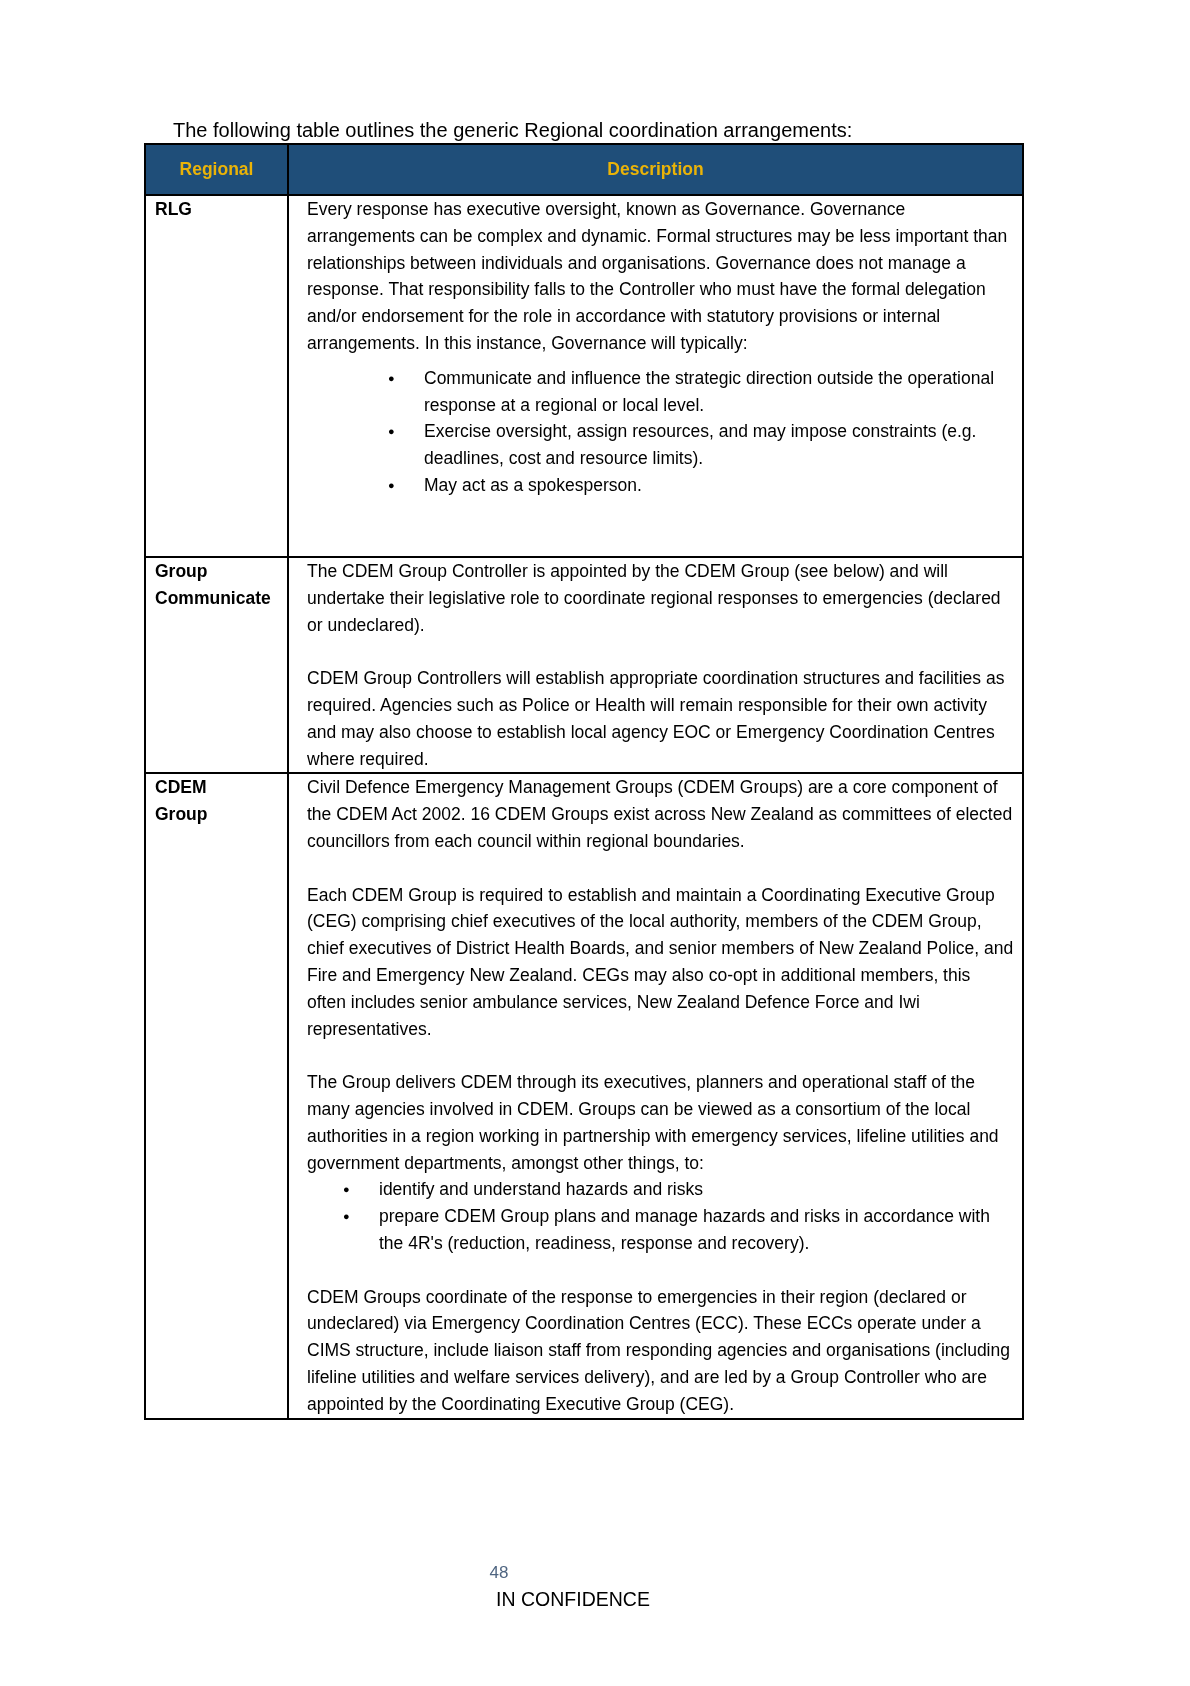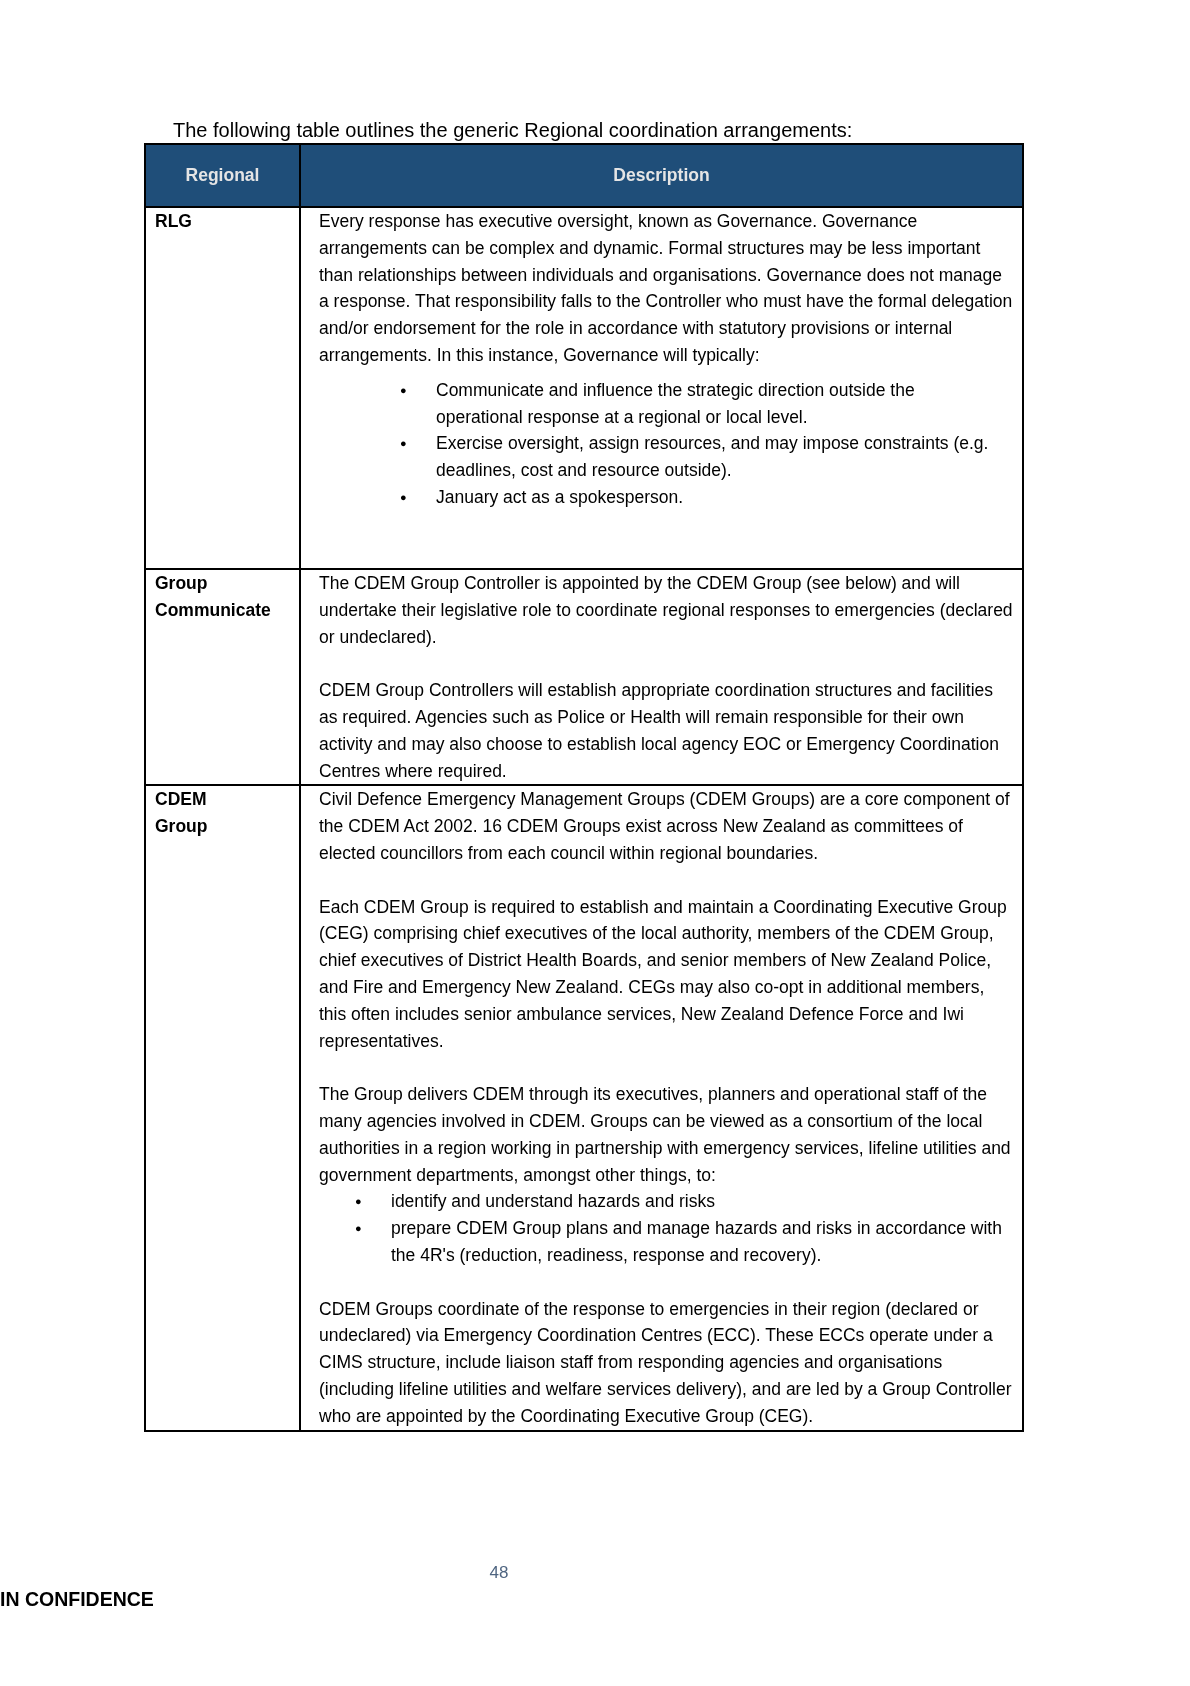--- a/index.html
+++ b/index.html
@@ -1,59 +1,59 @@
 <!DOCTYPE html>
 <html><head>
 <meta charset="utf-8">
 <style>
   html, body { margin: 0; padding: 0; background: #ffffff; }
   body { width: 1190px; height: 1686px; position: relative; overflow: hidden;
          font-family: "Liberation Sans", sans-serif; color: #000; }
   .intro { position: absolute; left: 173px; top: 117px; font-size: 20px; line-height: 26px; }
   table.coord { position: absolute; left: 144px; top: 143px; width: 880px;
                 border-collapse: collapse; font-size: 17.5px; line-height: 26.8px; }
-  table.coord th { background: #1f4e79; color: #e5e5e5; font-weight: bold; text-align: center;
-                   height: 25px; line-height: 25px; padding: 18px; border: 2px solid #000; }
+  table.coord th { background: #1f4e79; color: #eab308; font-weight: bold; text-align: center;
+                   height: 25px; line-height: 25px; padding: 12px; border: 2px solid #000; }
   table.coord td { border: 2px solid #000; vertical-align: top; padding: 0 8px 0 9px; }
   table.coord td.label { width: 101px; font-weight: bold; }
   table.coord td.desc { padding-left: 18px; }
   .para { margin: 0; }
   .gap { height: 26.8px; }
   ul.bul1 { margin: 8px; padding-left: 109px; list-style: none; }
   ul.bul2 { margin: 0; padding-left: 72px; list-style: none; }
   ul li { position: relative; }
   ul.bul1 li::before, ul.bul2 li::before { content: "\25CF"; position: absolute; font-size: 11px; }
   ul.bul1 li::before { left: -36px; }
   ul.bul2 li::before { left: -36px; }
   .page-num { position: absolute; left: 0; width: 998px; top: 1563px; text-align: center;
               color: #4f6581; font-size: 17px; }
-  .footer { position: absolute; left: 0; width: 1146px; top: 1588px; text-align: left;
-            font-weight: bold; font-size: 19.5px; }
+  .footer { position: absolute; left: 0; width: 1146px; top: 1588px; text-align: center;
+            font-weight: normal; font-size: 19.5px; }
 </style>
 </head>
 <body>
 
 <div class="intro">The following table outlines the generic Regional coordination arrangements:</div>
 
 <table class="coord">
   <thead>
     <tr>
       <th style="width:117px">Regional</th>
       <th>Description</th>
     </tr>
   </thead>
   <tbody>
     <tr style="height:362px">
       <td class="label">RLG</td>
       <td class="desc">
         <p class="para">Every response has executive oversight, known as Governance. Governance arrangements can be complex and dynamic. Formal structures may be less important than relationships between individuals and organisations. Governance does not manage a response. That responsibility falls to the Controller who must have the formal delegation and/or endorsement for the role in accordance with statutory provisions or internal arrangements. In this instance, Governance will typically:</p>
         <ul class="bul1">
           <li>Communicate and influence the strategic direction outside the operational response at a regional or local level.</li>
-          <li>Exercise oversight, assign resources, and may impose constraints (e.g. deadlines, cost and resource outside).</li>
-          <li>January act as a spokesperson.</li>
+          <li>Exercise oversight, assign resources, and may impose constraints (e.g. deadlines, cost and resource limits).</li>
+          <li>May act as a spokesperson.</li>
         </ul>
       </td>
     </tr>
     <tr style="height:215px">
       <td class="label">
         <div>Group</div>
         <div>Communicate</div>
       </td>
       <td class="desc">
         <p class="para">The CDEM Group Controller is appointed by the CDEM Group (see below) and will undertake their legislative role to coordinate regional responses to emergencies (declared or undeclared).</p>

